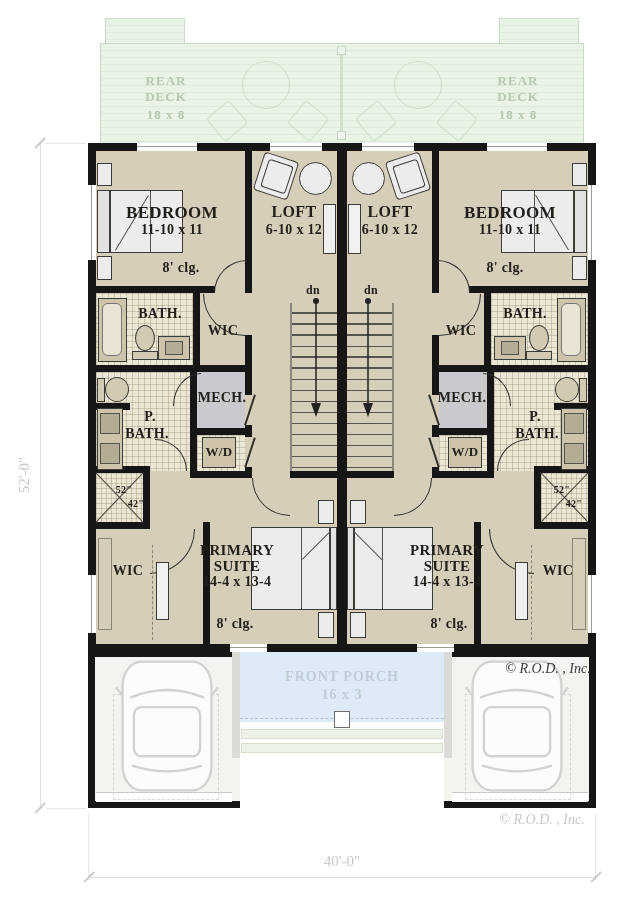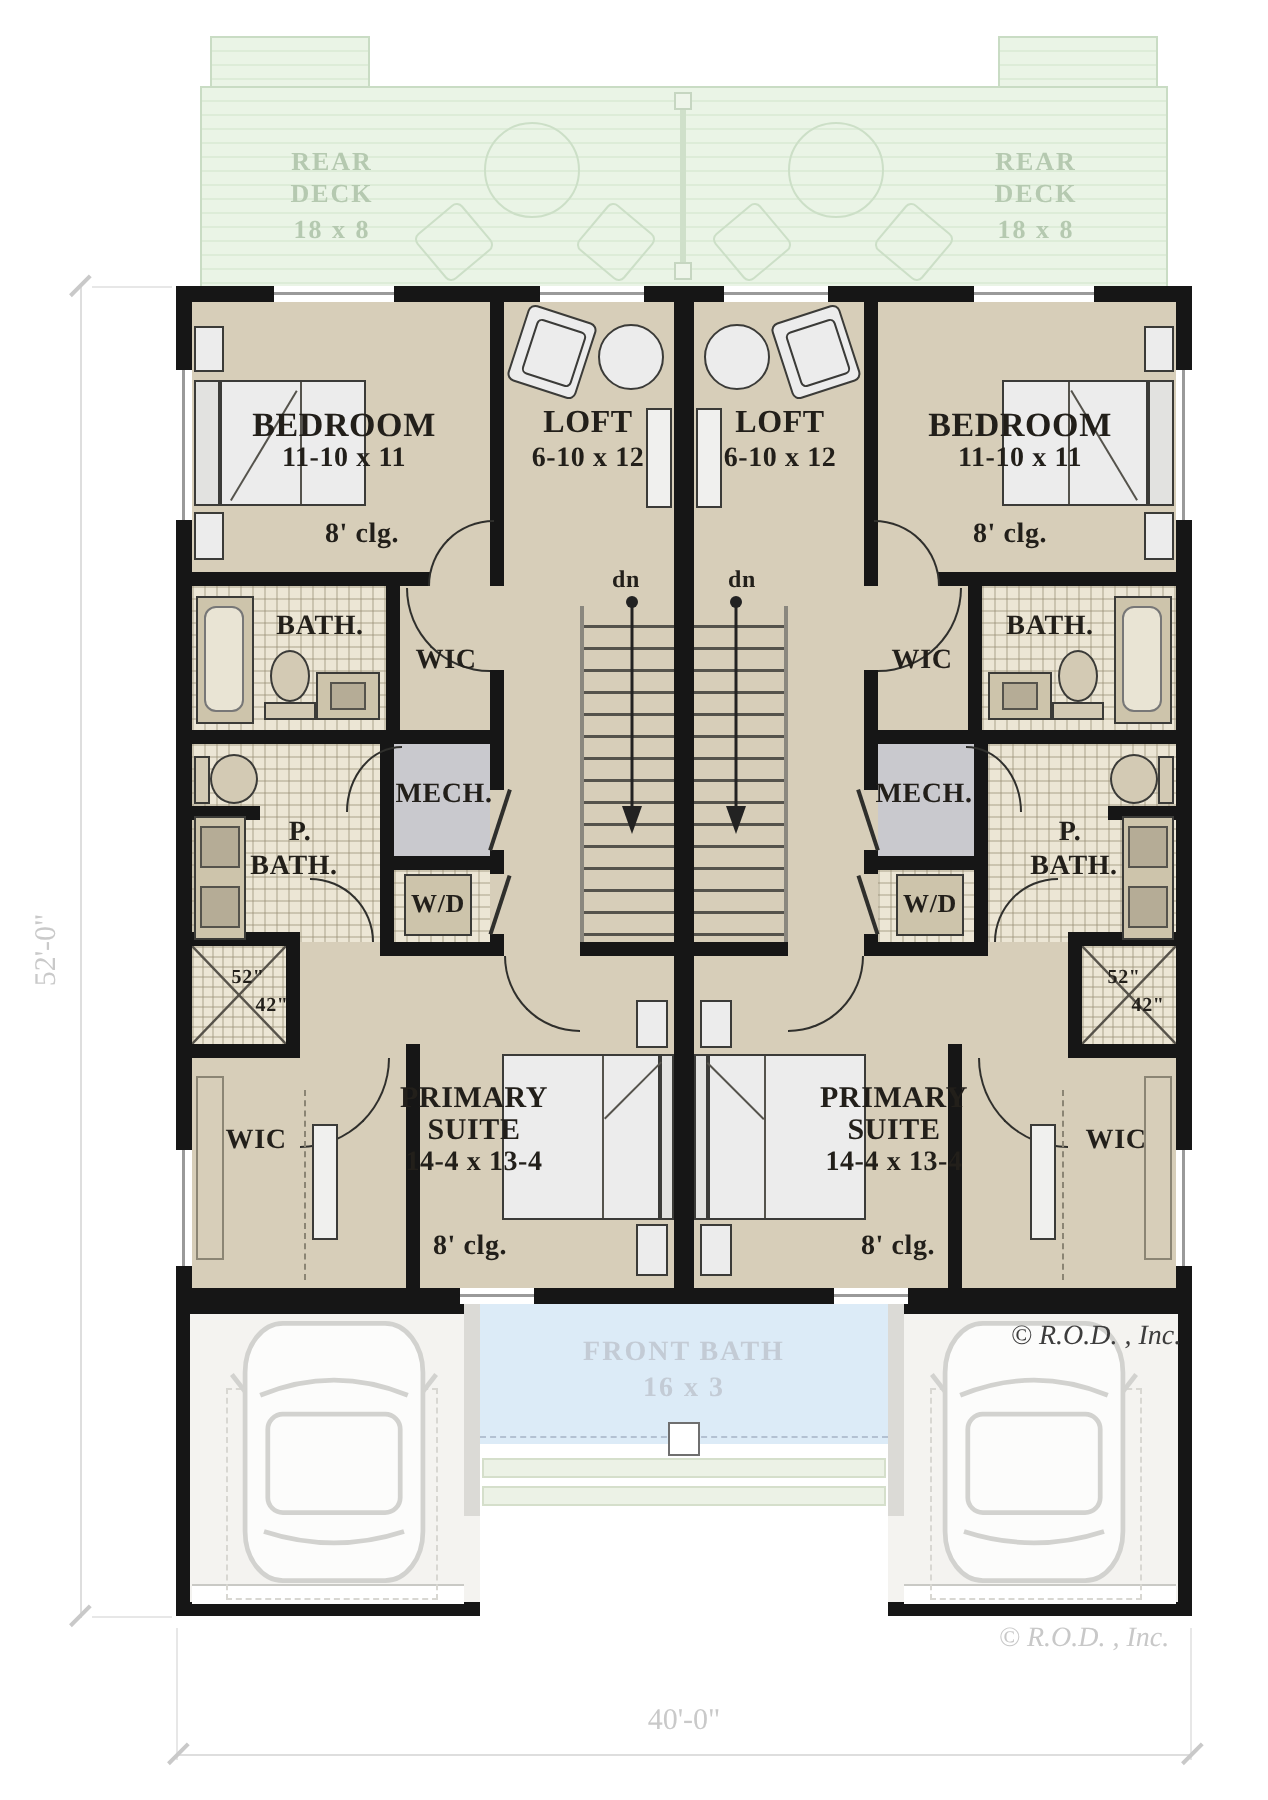--- a/index.html
+++ b/index.html
@@ -83,21 +83,21 @@
     </g>
   </svg>
 
   <div class="abs" style="left:240px;top:652px;width:204px;height:70px;background:#dcebf7;"></div>
   <div class="abs" style="left:232px;top:652px;width:8px;height:106px;background:#dbdad6;"></div>
   <div class="abs" style="left:444px;top:652px;width:8px;height:106px;background:#dbdad6;"></div>
   <div class="abs" style="left:240px;top:718px;width:204px;height:0;border-top:1.5px dashed #b3c1d2;"></div>
   <div class="abs" style="left:241px;top:729px;width:202px;height:10px;background:#ecf2e6;border:1px solid #d5dfcb;box-sizing:border-box;"></div>
   <div class="abs" style="left:241px;top:743px;width:202px;height:10px;background:#ecf2e6;border:1px solid #d5dfcb;box-sizing:border-box;"></div>
   <div class="abs" style="left:334px;top:711px;width:16px;height:17px;background:#fff;border:1.2px solid #6f6f6f;box-sizing:border-box;"></div>
-  <div class="ghost" style="left:342px;top:677px;font-size:14px;color:#c3cbd5;">FRONT BATH</div>
+  <div class="ghost" style="left:342px;top:677px;font-size:14px;color:#c3cbd5;">FRONT PORCH</div>
   <div class="ghost" style="left:342px;top:695px;font-size:14px;color:#c3cbd5;">16 x 3</div>
 
   <div class="abs" style="left:88px;top:143px;width:508px;height:509px;background:#d7ceb9;border:8px solid #161616;box-sizing:border-box;"></div>
   <div class="wall" style="left:337px;top:143px;width:10px;height:509px;"></div>
 
   <div class="tile" style="left:96px;top:293px;width:97px;height:72px;"></div>
   <div class="tile" style="left:491px;top:293px;width:97px;height:72px;"></div>
   <div class="tile" style="left:96px;top:372px;width:94px;height:99px;"></div>
   <div class="tile" style="left:494px;top:372px;width:94px;height:99px;"></div>
   <div class="abs" style="left:197px;top:372px;width:48px;height:56px;background:#c9c9ce;"></div>

